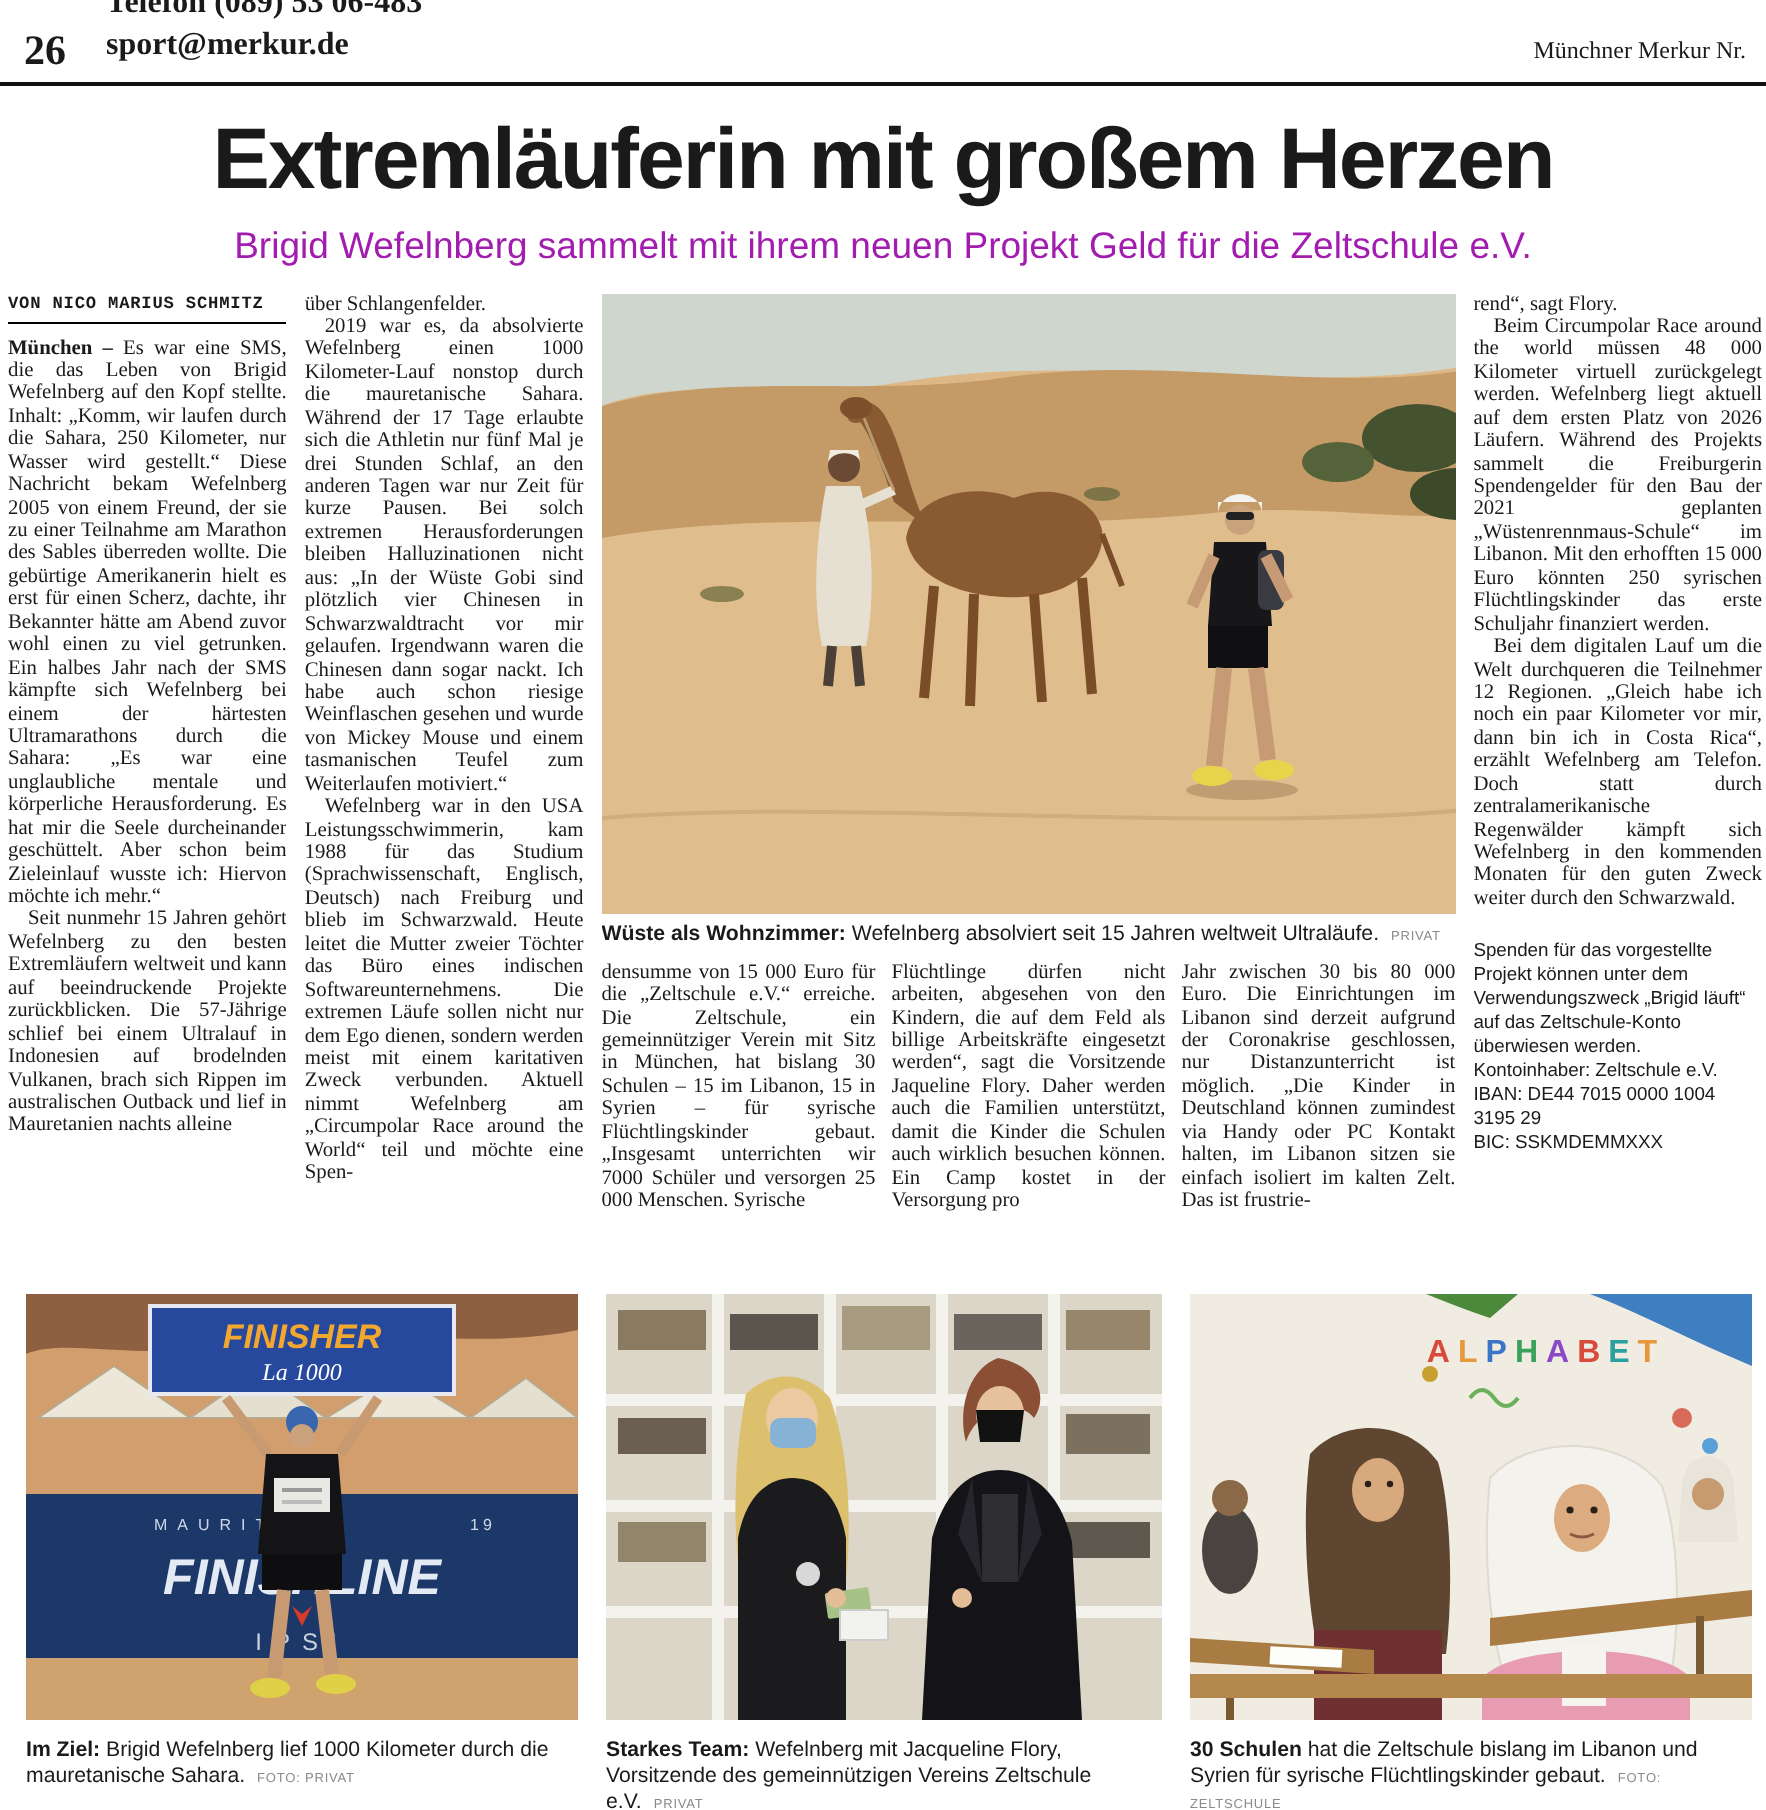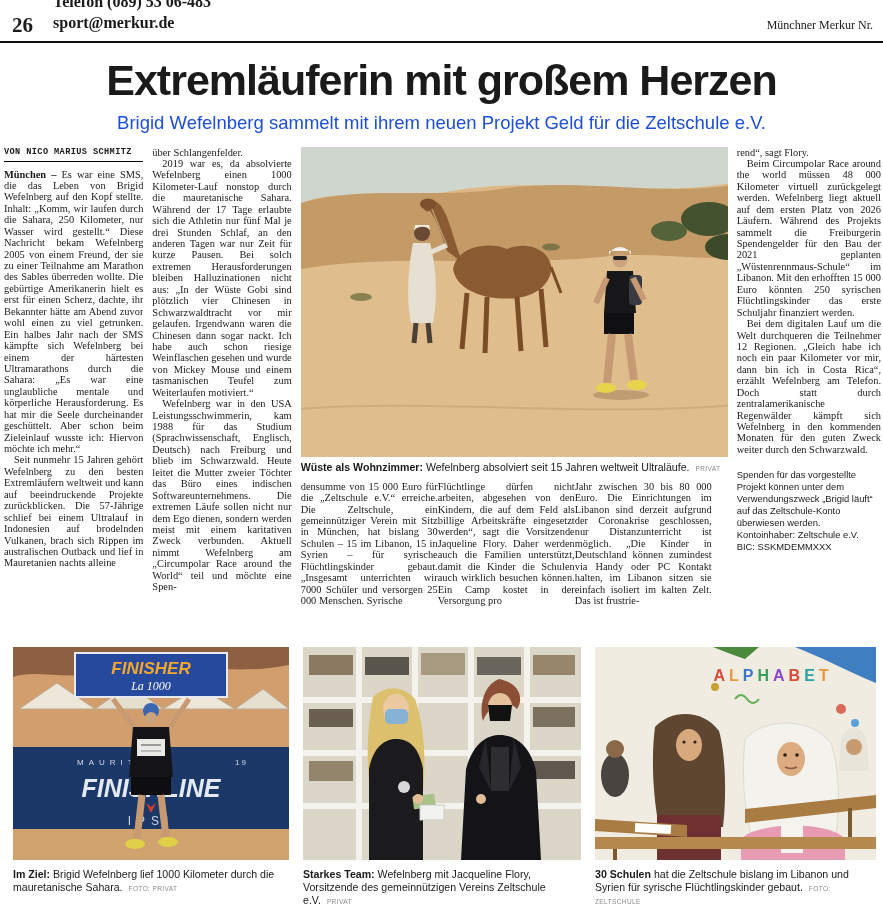--- a/index.html
+++ b/index.html
@@ -20,21 +20,21 @@
   
   .body-grid{display:flex;gap:9px;padding:8px 2px 0 4px;height:502px;overflow:hidden;box-sizing:border-box;}
   .col-narrow{width:141px;overflow:hidden;}
   .col-last{width:146px;overflow:hidden;}
   .center-block{width:432px;overflow:hidden;}
   .byline{font-family:Liberation Mono, monospace;font-weight:bold;font-size:8.6px;letter-spacing:.4px;
           border-bottom:1.5px solid #000;padding-bottom:4px;margin-bottom:7px;}
   .bodytext p{font-size:10.4px;line-height:1.1;text-align:justify;margin:0;}
   .bodytext p.indent{text-indent:10px;}
   .lead-in{font-weight:bold;}
-  .three-cols{display:flex;margin-top:7px;height:160px;overflow:hidden;}
+  .three-cols{display:flex;margin-top:7px;height:160px;overflow:hidden;justify-content:space-between;}
   .three-cols .tcol{width:137px;overflow:hidden;}
   
   .caption{font-family:"Liberation Sans",sans-serif;font-size:10.6px;line-height:1.25;margin-top:4px;}
   .cap-lead{font-weight:bold;}
   .credit{font-size:6.5px;color:#8a8a8a;letter-spacing:.4px;margin-left:6px;}
   .main-caption{margin:4px 0 5px 0;}
   
   .donation{margin-top:14px;font-family:"Liberation Sans",sans-serif;}
   .don-title{font-weight:bold;font-size:10.6px;line-height:1.3;}
   .don-body{font-size:9.4px;line-height:1.26;margin-top:4px;}
@@ -54,21 +54,21 @@
     <div class="page-num">26</div>
     <div class="contact">
       <div>Telefon (089) 53 06-483</div>
       <div>sport@merkur.de</div>
     </div>
     <div class="masthead-right">Münchner Merkur Nr.</div>
   </header>
 
   <div class="head-block">
     <h1 class="headline">Extremläuferin mit großem Herzen</h1>
-    <p class="deck" id="deck" style="color: #1d4ed8;">Brigid Wefelnberg sammelt mit ihrem neuen Projekt Geld für die Zeltschule e.V.</p>
+    <p class="deck" id="deck" style="color: #a21caf;">Brigid Wefelnberg sammelt mit ihrem neuen Projekt Geld für die Zeltschule e.V.</p>
   </div>
 
   <div class="body-grid">
 
     <div class="col-narrow bodytext">
       <div class="byline">VON NICO MARIUS SCHMITZ</div>
       <p><span class="lead-in">München – </span><span>Es war eine SMS, die das Leben von Brigid Wefelnberg auf den Kopf stellte. Inhalt: „Komm, wir laufen durch die Sahara, 250 Kilometer, nur Wasser wird gestellt.“ Diese Nachricht bekam Wefelnberg 2005 von einem Freund, der sie zu einer Teilnahme am Marathon des Sables überreden wollte. Die gebürtige Amerikanerin hielt es erst für einen Scherz, dachte, ihr Bekannter hätte am Abend zuvor wohl einen zu viel getrunken. Ein halbes Jahr nach der SMS kämpfte sich Wefelnberg bei einem der härtesten Ultramarathons durch die Sahara: „Es war eine unglaubliche mentale und körperliche Herausforderung. Es hat mir die Seele durcheinander geschüttelt. Aber schon beim Zieleinlauf wusste ich: Hiervon möchte ich mehr.“</span></p>
       <p class="indent">Seit nunmehr 15 Jahren gehört Wefelnberg zu den besten Extremläufern weltweit und kann auf beeindruckende Projekte zurückblicken. Die 57-Jährige schlief bei einem Ultralauf in Indonesien auf brodelnden Vulkanen, brach sich Rippen im australischen Outback und lief in Mauretanien nachts alleine</p>
     </div>
 
@@ -145,20 +145,21 @@
       </div>
     </div>
 
     <div class="col-last bodytext">
       <p>rend“, sagt Flory.</p>
       <p class="indent">Beim Circumpolar Race around the world müssen 48 000 Kilometer virtuell zurückgelegt werden. Wefelnberg liegt aktuell auf dem ersten Platz von 2026 Läufern. Während des Projekts sammelt die Freiburgerin Spendengelder für den Bau der 2021 geplanten „Wüstenrennmaus-Schule“ im Libanon. Mit den erhofften 15 000 Euro könnten 250 syrischen Flüchtlingskinder das erste Schuljahr finanziert werden.</p>
       <p class="indent">Bei dem digitalen Lauf um die Welt durchqueren die Teilnehmer 12 Regionen. „Gleich habe ich noch ein paar Kilometer vor mir, dann bin ich in Costa Rica“, erzählt Wefelnberg am Telefon. Doch statt durch zentralamerikanische Regenwälder kämpft sich Wefelnberg in den kommenden Monaten für den guten Zweck weiter durch den Schwarzwald.</p>
       <div class="donation">
         <div class="don-body">Spenden für das vorgestellte Projekt können unter dem Verwendungszweck „Brigid läuft“ auf das Zeltschule-Konto überwiesen werden.</div>
         <div class="don-line">Kontoinhaber: Zeltschule e.V.</div>
+        <div class="don-line">IBAN: DE44 7015 0000 1004 3195 29</div>
         <div class="don-line">BIC: SSKMDEMMXXX</div>
       </div>
     </div>
   </div>
 
   <div class="photo-row">
 
     <figure style="width:276px">
       <svg width="276" height="213" viewBox="0 0 276 213">
         <rect width="276" height="213" fill="#d29e6d"></rect>

